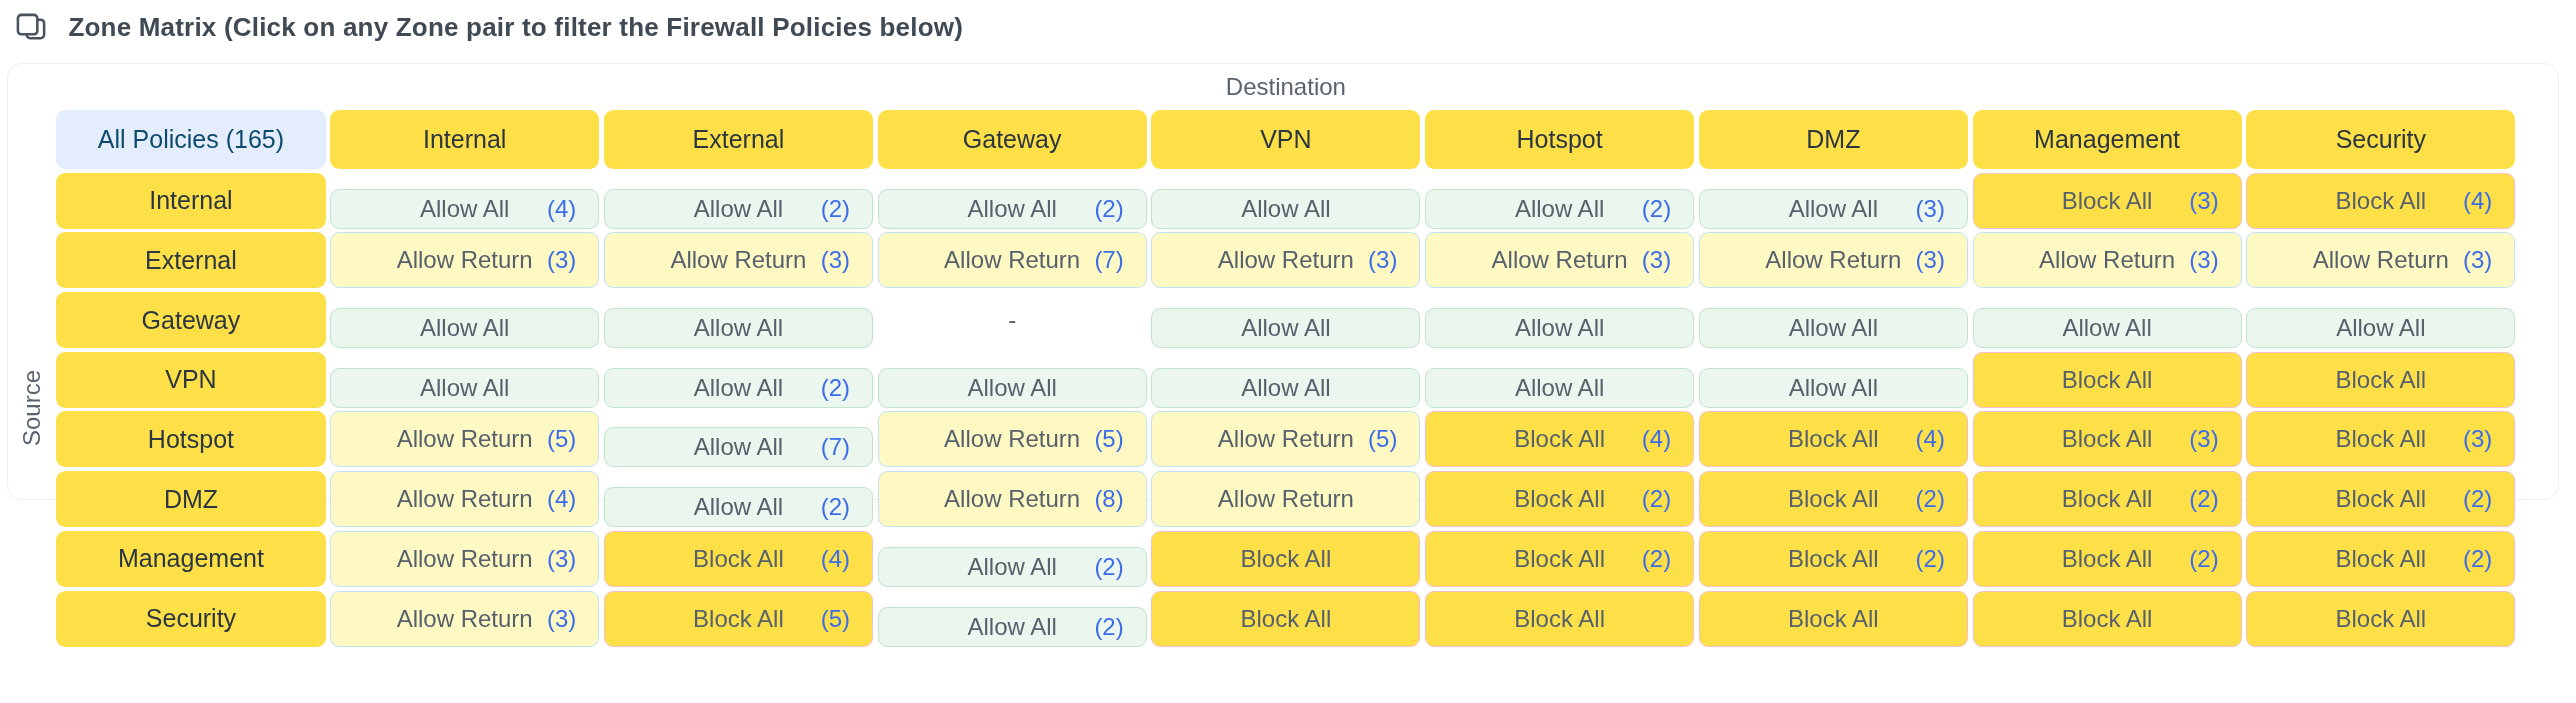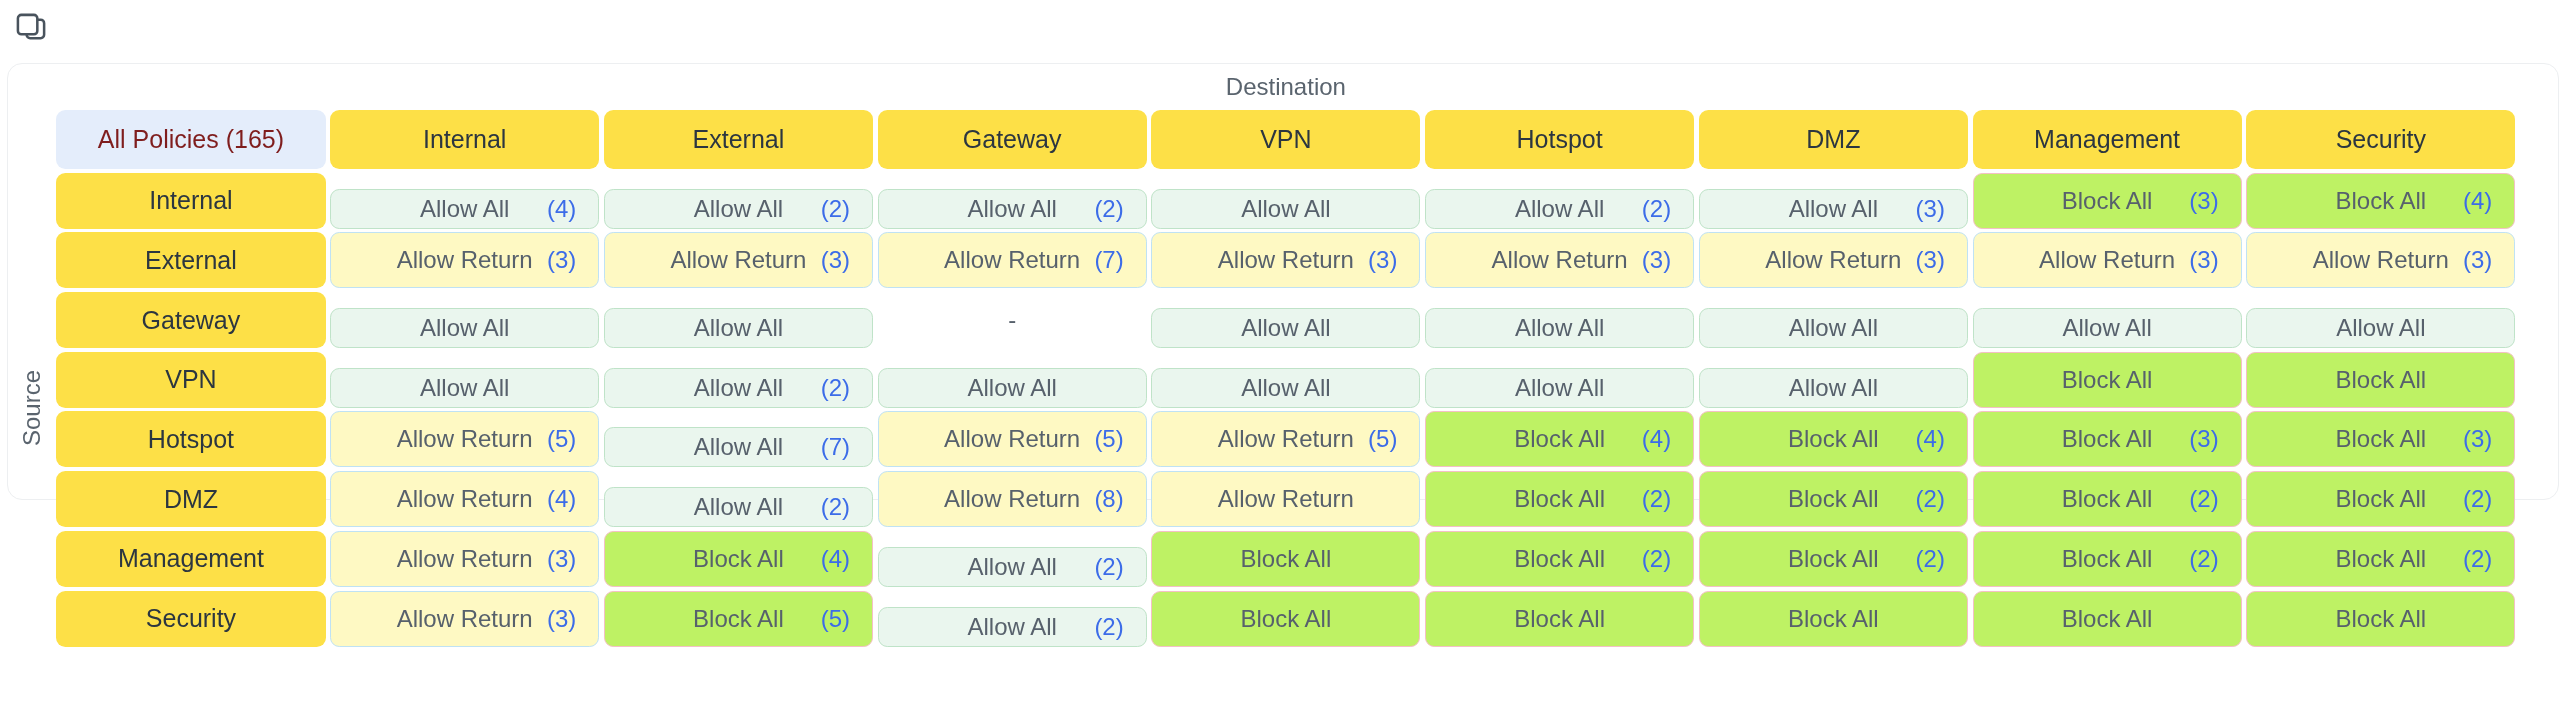--- a/index.html
+++ b/index.html
@@ -35,39 +35,40 @@
     display:grid; grid-template-columns:repeat(9, 1fr);
     grid-template-rows:59px repeat(8, 56px);
     column-gap:4.6px; row-gap:3.7px;
   }
   .cell {
     position:relative; display:flex; align-items:center; justify-content:center;
     border-radius:9.3px; border:1.9px solid transparent;
     font-size:24px; color:#57616c; overflow:hidden; white-space:nowrap;
   }
   .cell.head { background:#fde047; color:#2c3640; font-size:25px; }
-  .cell.all-policies { background:#e4edfb; color:#7f1d1d; cursor:pointer; }
+  .cell.all-policies { background:#e4edfb; color:#0c4a6e; cursor:pointer; }
   .cell.t-allow-all   { background:#eaf6ee; border-color:#bfe3c8; cursor:pointer;margin-top:16px; }
   .cell.t-allow-return{ background:#fef9c3; border-color:#bfe2f4; cursor:pointer; }
-  .cell.t-block-all   { background:#bef264; border-color:#f4c0c5; cursor:pointer; }
+  .cell.t-block-all   { background:#fde047; border-color:#f4c0c5; cursor:pointer; }
   .cell.t-none        { background:#ffffff; border-color:transparent; }
   .cell-label { pointer-events:none; }
   .cell-count {
     position:absolute; right:22px; top:50%; transform:translateY(-50%);
     color:#3c6ce8; pointer-events:none;
   }
 </style>
 </head>
 <body>
 
 <div class="title-bar">
   <svg class="title-icon" viewBox="0 0 34 34" fill="none">
     <rect x="12" y="9" width="18" height="19" rx="3.5" stroke="#49535d" stroke-width="2.6"></rect>
     <rect x="3" y="4" width="20" height="20" rx="3.5" fill="#ffffff" stroke="#49535d" stroke-width="2.6"></rect>
   </svg>
+  <span class="page-title">Zone Matrix (Click on any Zone pair to filter the Firewall Policies below)</span>
 </div>
 
 <div class="card">
   <div class="dest-label">Destination</div>
   <div class="source-label">Source</div>
   <div class="grid">
       <div class="cell head all-policies">
         <span class="cell-label">All Policies (165)</span>
       </div>
       <div class="cell head">

